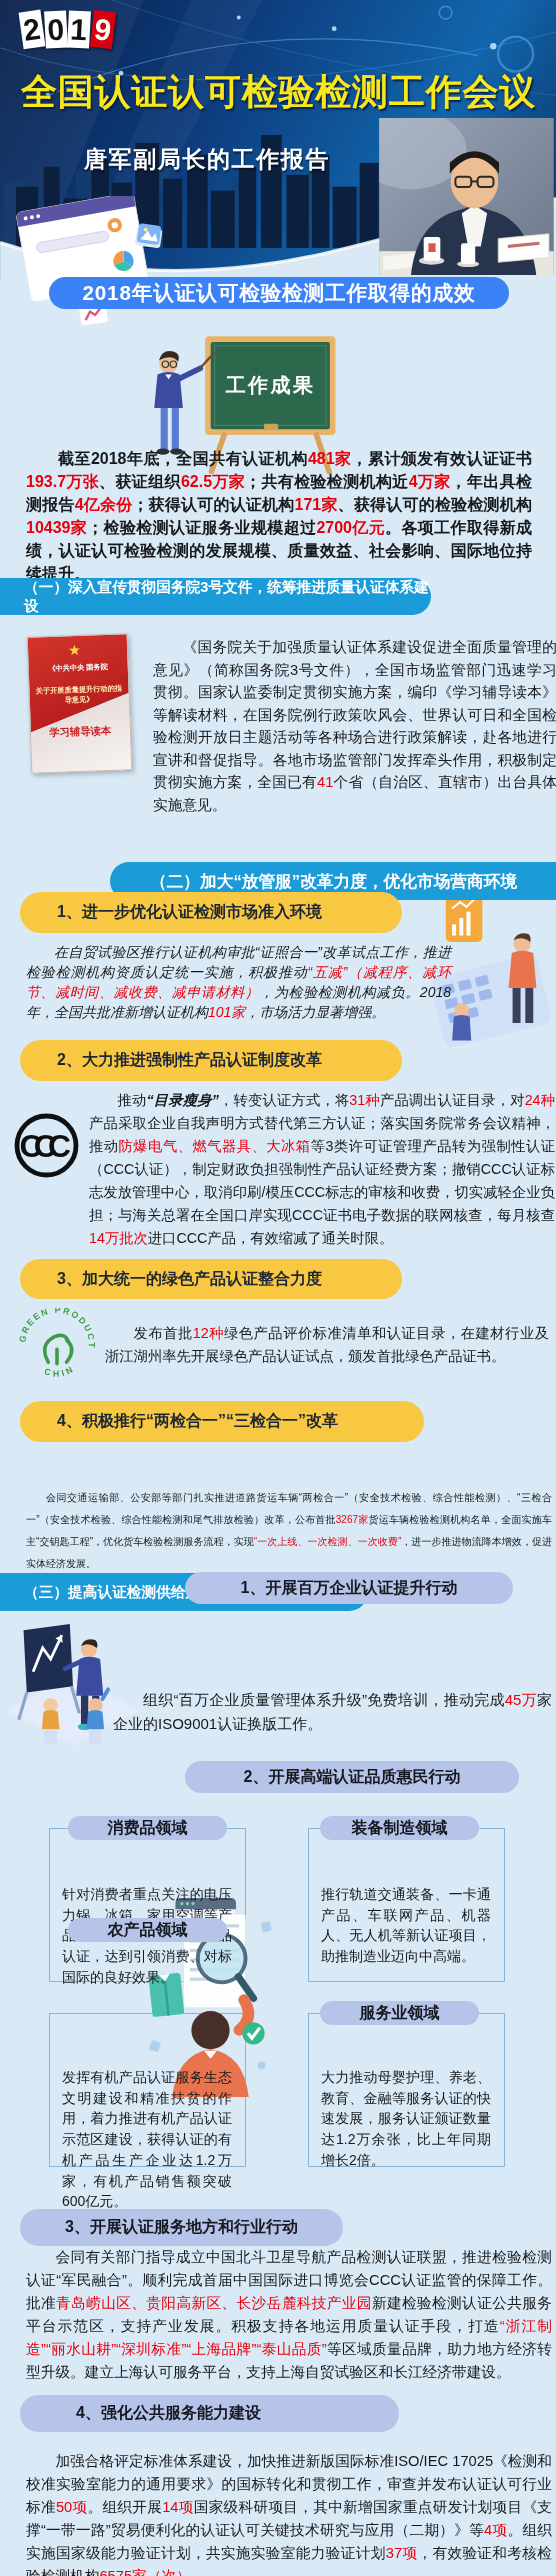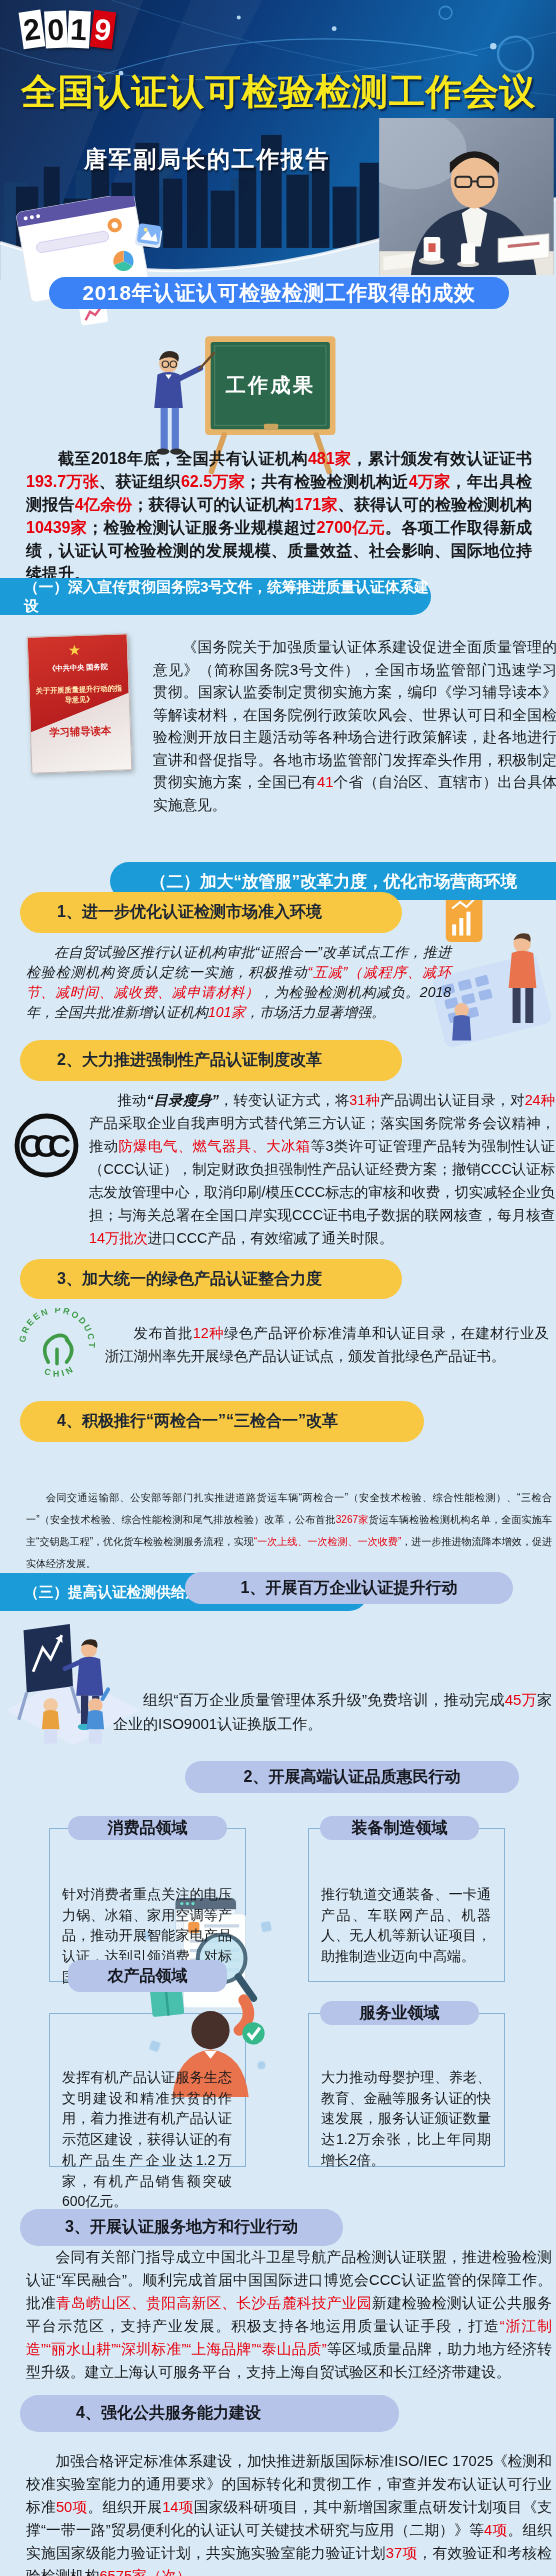--- a/index.html
+++ b/index.html
@@ -356,21 +356,21 @@
   <div class="abs pill-lav" style="left:185px;top:1761px;width:334px;height:32px;">2、开展高端认证品质惠民行动</div>
 
   <div class="cards">
     <div class="card" style="left:49px;top:1828px;width:195px;height:152px;"></div>
     <div class="card" style="left:308px;top:1828px;width:195px;height:152px;"></div>
     <div class="card" style="left:49px;top:2013px;width:195px;height:152px;"></div>
     <div class="card" style="left:308px;top:2013px;width:195px;height:152px;"></div>
 
     <div class="card-pill" style="left:68px;top:1816px;width:159px;height:24px;">消费品领域</div>
     <div class="card-pill" style="left:320px;top:1816px;width:159px;height:24px;">装备制造领域</div>
-    <div class="card-pill" style="left:68px;top:1960px;width:159px;height:32px;">农产品领域</div>
+    <div class="card-pill" style="left:68px;top:1918px;width:159px;height:24px;">农产品领域</div>
     <div class="card-pill" style="left:320px;top:2001px;width:159px;height:24px;">服务业领域</div>
 
     <div class="card-text" style="left:62px;top:1855px;width:170px;font-size:14px;line-height:20.7px;">针对消费者重点关注的电压力锅、冰箱、家用空调等产品，推动开展智能家电产品认证，达到引领消费、对标国际的良好效果。</div>
     <div class="card-text" style="left:321px;top:1855px;width:170px;font-size:14px;line-height:20.7px;">推行轨道交通装备、一卡通产品、车联网产品、机器人、无人机等新认证项目，助推制造业迈向中高端。</div>
     <div class="card-text" style="left:62px;top:2038px;width:170px;font-size:14px;line-height:20.7px;">发挥有机产品认证服务生态文明建设和精准扶贫的作用，着力推进有机产品认证示范区建设，获得认证的有机产品生产企业达1.2万家，有机产品销售额突破600亿元。</div>
     <div class="card-text" style="left:321px;top:2038px;width:170px;font-size:14px;line-height:20.7px;">大力推动母婴护理、养老、教育、金融等服务认证的快速发展，服务认证颁证数量达1.2万余张，比上年同期增长2倍。</div>
   </div>
 
   <svg class="abs" style="left:142px;top:1898px;z-index:3;" width="137" height="199" viewBox="0 0 172 250">
     <g>

